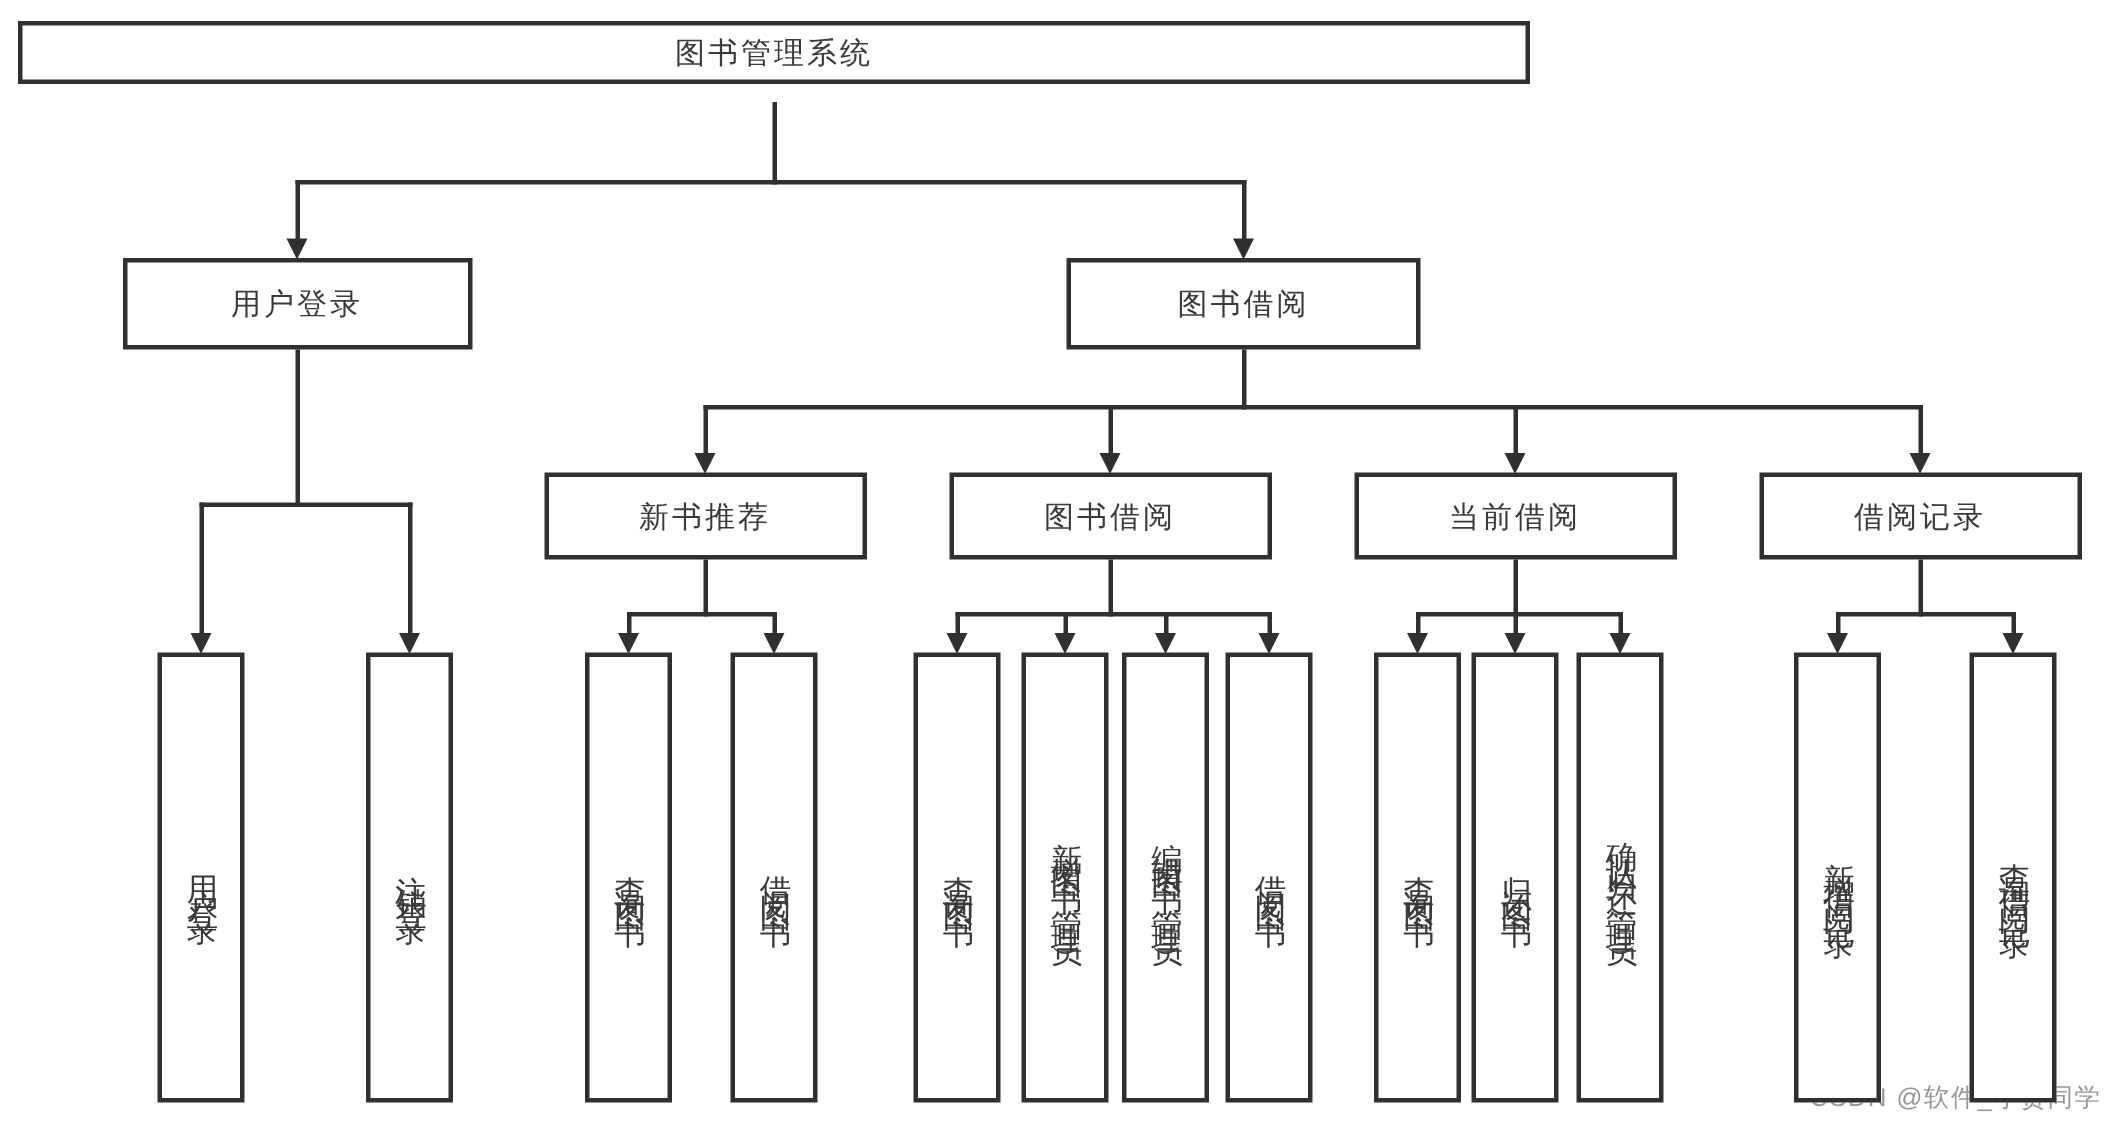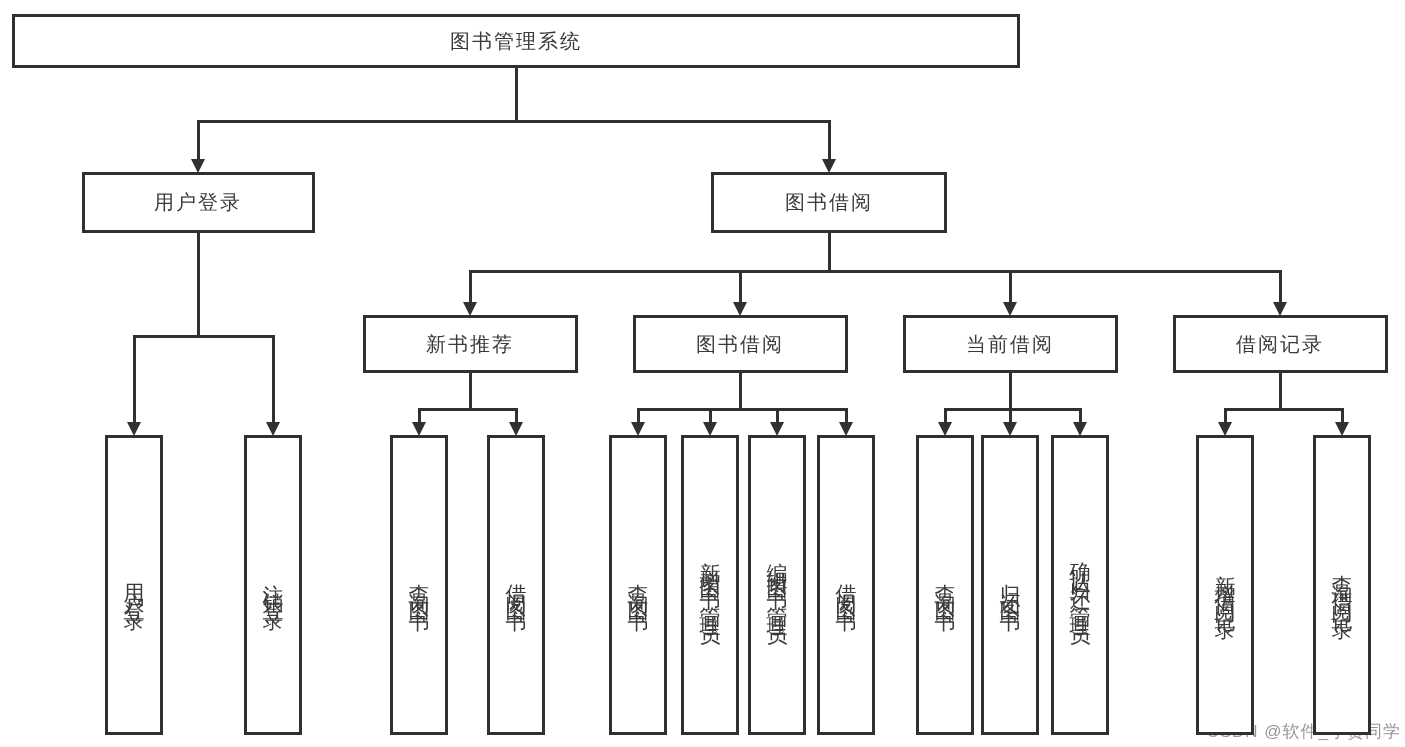--- a/index.html
+++ b/index.html
@@ -57,21 +57,21 @@
     color: #979797;
     letter-spacing: 1px;
     white-space: nowrap;
   }
 </style>
 </head>
 <body>
 
 <div id="canvas">
   <div id="watermark">CSDN @软件_小贺同学</div>
-<div class="node" style="left: 12px; top: 14px; width: 1008px; height: 54px;">
+<div class="node" style="left: 12px; top: 14px; width: 1008px; height: 42px;">
       <span class="label">图书管理系统</span>
     </div>
     <div class="node" style="left: 81.5px; top: 172px; width: 233px; height: 61px;">
       <span class="label">用户登录</span>
     </div>
     <div class="node" style="left: 711px; top: 172px; width: 236px; height: 61px;">
       <span class="label">图书借阅</span>
     </div>
     <div class="node" style="left: 362.5px; top: 315px; width: 215px; height: 58px;">
       <span class="label">新书推荐</span>

